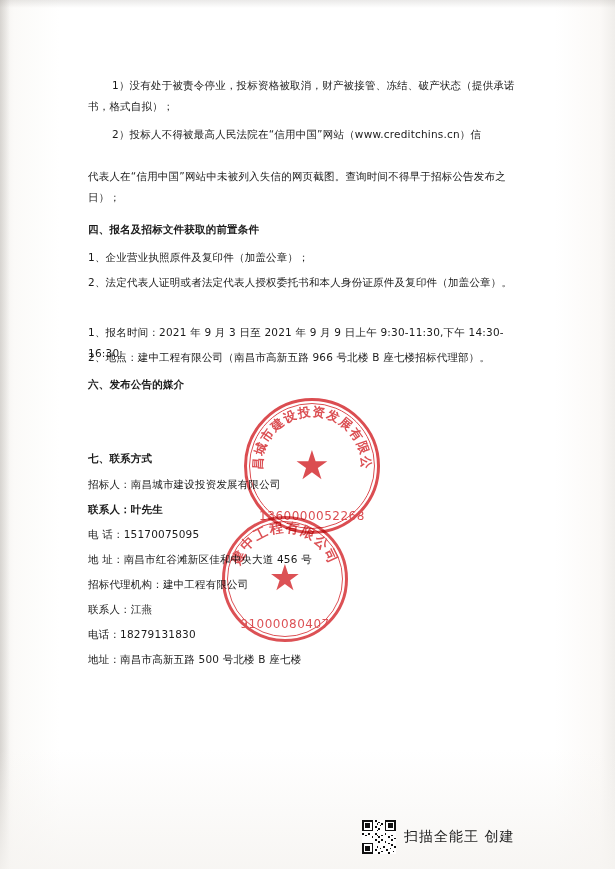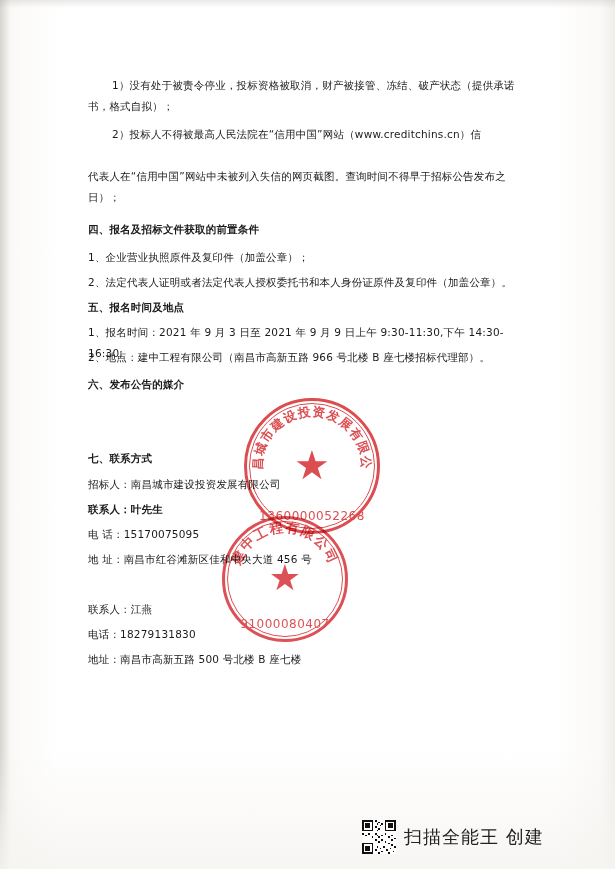--- a/index.html
+++ b/index.html
@@ -137,21 +137,21 @@
   }
   #qr {
     width: 34px;
     height: 34px;
     background-color: #ffffff;
     image-rendering: pixelated;
   }
   #footer-text {
     color: #222;
     font-family: "DejaVu Sans", "Liberation Sans", sans-serif;
-    font-size: 18px;
+    font-size: 14px;
     letter-spacing: 1px;
   }
   .bottom-fade {
     position: absolute;
     left: 0; right: 0; bottom: 0;
     height: 120px;
     background: linear-gradient(180deg, rgba(255,255,255,0), rgba(246,244,241,0.85));
     pointer-events: none;
   }
 </style>
@@ -168,31 +168,31 @@
     <div class="body-text indent2" style="top:75px;">1）没有处于被责令停业，投标资格被取消，财产被接管、冻结、破产状态（提供承诺</div>
     <div class="body-text" style="top:96px;">书，格式自拟）；</div>
     <div class="body-text indent2" style="top:124px;">2）投标人不得被最高人民法院在“信用中国”网站（www.creditchins.cn）信</div>
     <div class="body-text" style="top:166px;">代表人在“信用中国”网站中未被列入失信的网页截图。查询时间不得早于招标公告发布之</div>
     <div class="body-text" style="top:187px;">日）；</div>
 
     <div class="body-text heading" style="top:219px;">四、报名及招标文件获取的前置条件</div>
     <div class="body-text" style="top:247px;">1、企业营业执照原件及复印件（加盖公章）；</div>
     <div class="body-text" style="top:272px;">2、法定代表人证明或者法定代表人授权委托书和本人身份证原件及复印件（加盖公章）。</div>
 
-    <div class="body-text heading" style="top:297px;">五、报名时间及地点</div>
     <div class="body-text" style="top:322px;">1、报名时间：2021 年 9 月 3 日至 2021 年 9 月 9 日上午 9:30-11:30,下午 14:30-16:30;</div>
     <div class="body-text" style="top:347px;">2、地点：建中工程有限公司（南昌市高新五路 966 号北楼 B 座七楼招标代理部）。</div>
 
     <div class="body-text heading" style="top:374px;">六、发布公告的媒介</div>
 
     <div class="body-text heading" style="top:448px;">七、联系方式</div>
     <div class="body-text" style="top:474px;">招标人：南昌城市建设投资发展有限公司</div>
     <div class="body-text p-strong" style="top:499px;">联系人：叶先生</div>
     <div class="body-text" style="top:524px;">电    话：15170075095</div>
     <div class="body-text" style="top:549px;">地    址：南昌市红谷滩新区佳和中央大道 456 号</div>
+    <div class="body-text" style="top:574px;">招标代理机构：建中工程有限公司</div>
     <div class="body-text" style="top:599px;">联系人：江燕</div>
     <div class="body-text" style="top:624px;">电话：18279131830</div>
     <div class="body-text" style="top:649px;">地址：南昌市高新五路 500 号北楼 B 座七楼</div>
   </div>
 
   <div class="stamp" id="stamp-1">
     <div class="ring"></div>
     <div class="ring-inner"></div>
     <svg class="curved" viewBox="0 0 136 136">
       <defs>

